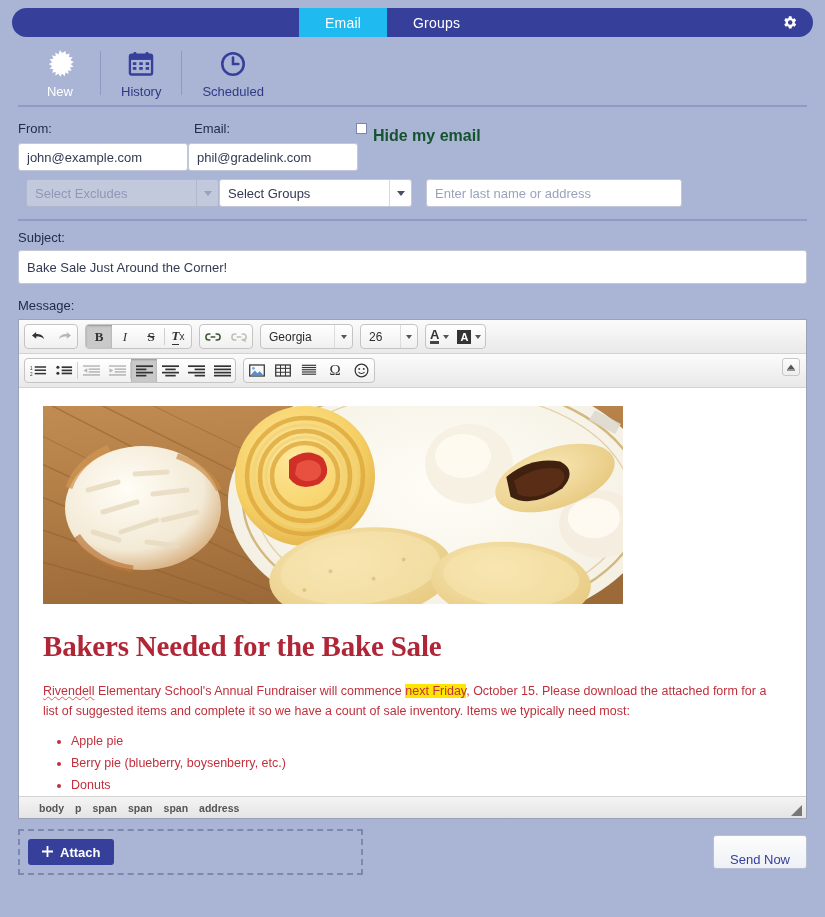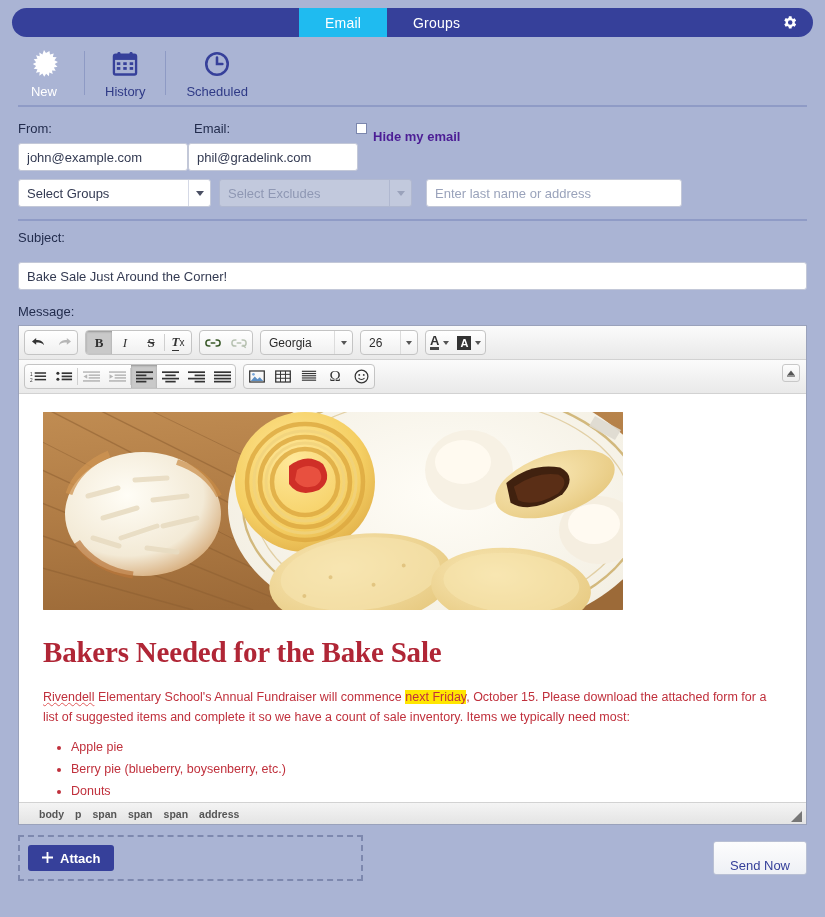--- a/index.html
+++ b/index.html
@@ -39,20 +39,21 @@
     position:absolute; right:10px; top:0; bottom:0;
     display:flex; align-items:center; justify-content:center;
     width:28px; cursor:pointer;
   }
 
   
   .subnav {
     display:flex; align-items:flex-end;
     padding:24px 0 6px 18px;
     height:68px;
+    margin-left:16px;
   }
   .subnav-item {
     display:flex; flex-direction:column; align-items:center;
     justify-content:flex-end;
     min-width:52px;
     cursor:pointer;
     padding:0 6px;
   }
   .subnav-item .sn-label {
     margin-top:3px;
@@ -74,21 +75,21 @@
   .lbl { font-size:13px; color:#222c4d; }
   .lbl-row { height:22px; }
   .lbl-from { width:176px; }
   .lbl-email { width:162px; }
   .chk-wrap { display:flex; align-items:center; gap:6px; }
   .chk {
     width:11px; height:11px;
     background:#ffffff; border:1px solid #7b86ad;
     display:inline-block;
   }
-  .chk-label { font-weight:bold; font-size:13px; color:#4c1d95;margin-top:16px; }
+  .chk-label { font-weight:bold; font-size:16px; color:#14532d;margin-top:16px; }
 
   .txt {
     height:28px;
     background:#ffffff;
     border:1px solid #c3c8d8;
     border-radius:3px;
     padding:0 8px;
     font-family:"Liberation Sans", sans-serif;
     font-size:13px;
     color:#333a52;
@@ -124,21 +125,21 @@
   .sel.disabled { background:#c2c9dd; border-color:#b0b8d0; color:#8f98b4; }
   .sel.disabled .sel-arrow { border-left-color:#b0b8d0; }
   .sel.disabled .caret { border-top-color:#9aa2bb; }
   .w-groups { width:193px; }
   .w-excl { width:193px; margin-left:8px; }
   .w-last { width:256px; margin-left:14px; }
 
   .hr2 { height:2px; background:#8f9bc6; margin:12px 0 0 0; }
 
   .subject-label { margin-top:9px; }
-  .subject-input { width:100%; margin-top:17px; height:28px; }
+  .subject-input { width:100%; margin-top:5px; height:34px; }
 
   .message-label { margin-top:14px; }
 
   
   .editor {
     margin:6px 18px 0 18px;
     border:1px solid #9aa2bb;
     background:#ffffff;
     height:500px;
     display:flex; flex-direction:column;
@@ -376,28 +377,28 @@
       <span class="chk-label">Hide my email</span>
     </div>
   </div>
 
   <div class="row inputs-row">
     <input class="txt w-from" value="john@example.com" style="">
     <input class="txt w-email" value="phil@gradelink.com" style="">
   </div>
 
   <div class="selects-row">
-    <div class="sel w-groups">
-      <span class="sel-text">Select Groups</span>
+    <div class="sel w-excl disabled">
+      <span class="sel-text">Select Excludes</span>
       <span class="sel-arrow">
           <i class="caret"></i>
         </span>
     </div>
-    <div class="sel w-excl disabled">
-      <span class="sel-text">Select Excludes</span>
+    <div class="sel w-groups">
+      <span class="sel-text">Select Groups</span>
       <span class="sel-arrow">
           <i class="caret"></i>
         </span>
     </div>
     <input class="txt w-last" placeholder="Enter last name or address" style="">
   </div>
 
   <div class="hr2"></div>
 
   <div class="lbl subject-label">Subject:</div>

